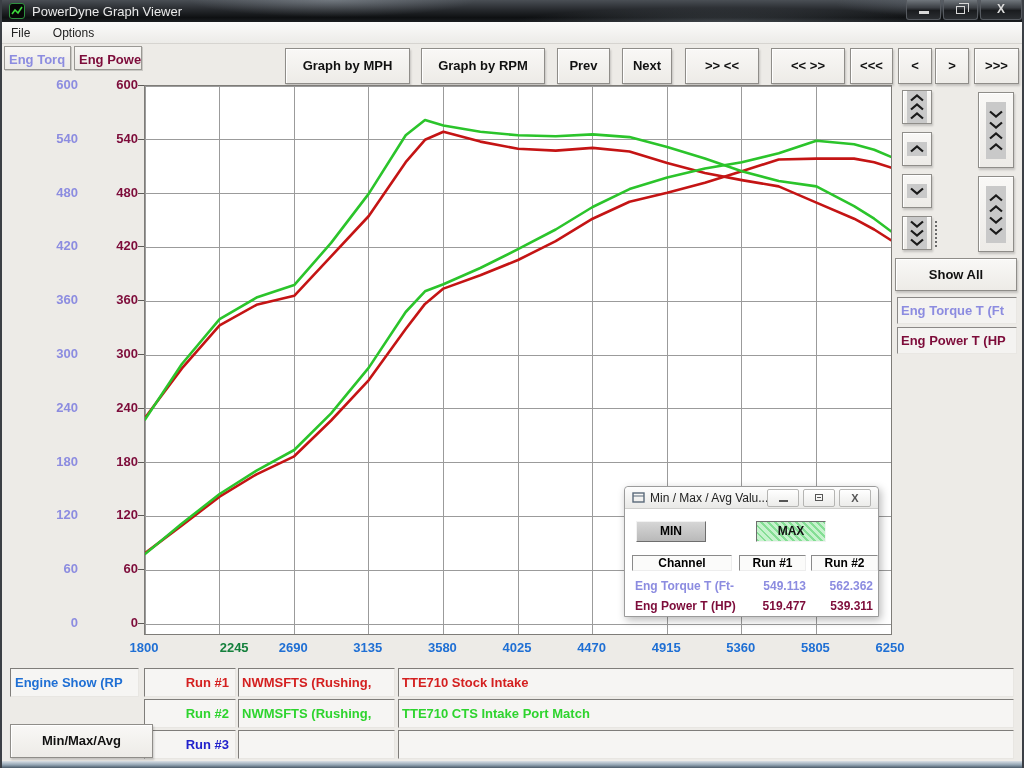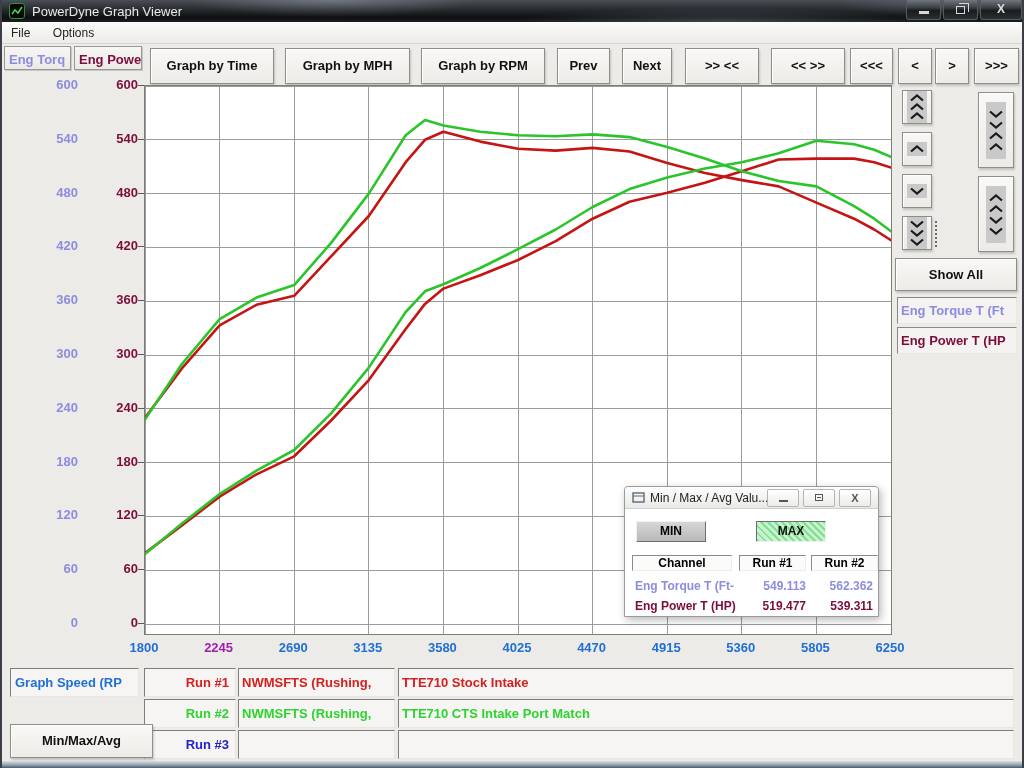--- a/index.html
+++ b/index.html
@@ -121,21 +121,20 @@
   </div>
 
   <div class="menubar">
     <span class="menu-item">File</span>
     <span class="menu-item">Options</span>
   </div>
 
   <div class="axis-btn" id="axis-torq">Eng Torq</div>
   <div class="axis-btn" id="axis-pow">Eng Powe</div>
 
-  <div class="btn tbtn tb0">Graph by Time</div>
   <div class="btn tbtn tb2">Graph by RPM</div>
   <div class="btn tbtn tb1">Graph by MPH</div>
   <div class="btn tbtn tb3">Prev</div>
   <div class="btn tbtn tb4">Next</div>
   <div class="btn tbtn tb5">&gt;&gt; &lt;&lt;</div>
   <div class="btn tbtn tb6">&lt;&lt; &gt;&gt;</div>
   <div class="btn tbtn tb7">&lt;&lt;&lt;</div>
   <div class="btn tbtn tb8">&lt;</div>
   <div class="btn tbtn tb9">&gt;</div>
   <div class="btn tbtn tb10">&gt;&gt;&gt;</div>
@@ -202,21 +201,21 @@
         <line x1="0" y1="0" x2="746" y2="0" stroke="#9b9b9b" stroke-width="1" shape-rendering="crispEdges"></line>
         <polyline points="0.0,331.8 36.9,282.4 74.6,239.4 111.5,218.8 149.2,209.8 186.1,170.4 223.8,130.0 260.7,76.2 280.0,53.8 298.4,45.7 335.3,55.6 373.0,62.8 410.7,64.6 447.6,61.9 484.5,65.5 522.2,77.1 559.9,87.0 596.8,94.1 633.7,100.4 671.4,116.6 709.1,132.7 729.2,143.5 746.0,154.2" fill="none" stroke="#c41414" stroke-width="2.6" stroke-linejoin="round" stroke-linecap="round"></polyline>
         <polyline points="0.0,467.2 36.9,439.4 74.6,410.7 111.5,388.3 149.2,370.3 186.1,334.5 223.8,294.1 260.7,243.0 280.0,217.9 298.4,202.6 335.3,189.2 373.0,174.0 410.7,155.1 447.6,132.7 484.5,115.7 522.2,106.7 559.9,96.8 596.8,85.2 633.7,73.5 671.4,72.6 709.1,72.6 729.2,76.2 746.0,81.6" fill="none" stroke="#c41414" stroke-width="2.6" stroke-linejoin="round" stroke-linecap="round"></polyline>
         <polyline points="0.0,333.6 36.9,278.0 74.6,233.1 111.5,211.6 149.2,199.1 186.1,156.9 223.8,107.6 260.7,49.3 280.0,34.1 298.4,39.5 335.3,45.7 373.0,49.3 410.7,50.2 447.6,48.4 484.5,51.1 522.2,61.0 559.9,72.6 596.8,85.2 633.7,95.0 671.4,100.4 709.1,120.2 729.2,132.7 746.0,145.3" fill="none" stroke="#2bc42b" stroke-width="2.6" stroke-linejoin="round" stroke-linecap="round"></polyline>
         <polyline points="0.0,468.1 36.9,437.6 74.6,408.0 111.5,384.7 149.2,364.0 186.1,327.3 223.8,281.6 260.7,226.0 280.0,205.3 298.4,198.2 335.3,182.0 373.0,163.2 410.7,143.5 447.6,121.0 484.5,103.1 522.2,91.5 559.9,82.5 596.8,76.2 633.7,67.3 671.4,54.7 709.1,58.3 729.2,63.7 746.0,70.8" fill="none" stroke="#2bc42b" stroke-width="2.6" stroke-linejoin="round" stroke-linecap="round"></polyline>
       </svg>
   </div>
 
   <div id="xlabels">
       <div class="xlabel" style="left: 112px; color: rgb(31, 111, 212);">1800</div>
-      <div class="xlabel" style="left: 186.6px; color: #a21caf;">2245</div>
+      <div class="xlabel" style="left: 186.6px; color: #15803d; text-align: right;">2245</div>
       <div class="xlabel" style="left: 261.2px; color: rgb(31, 111, 212);">2690</div>
       <div class="xlabel" style="left: 335.8px; color: rgb(31, 111, 212);">3135</div>
       <div class="xlabel" style="left: 410.4px; color: rgb(31, 111, 212);">3580</div>
       <div class="xlabel" style="left: 485px; color: rgb(31, 111, 212);">4025</div>
       <div class="xlabel" style="left: 559.6px; color: rgb(31, 111, 212);">4470</div>
       <div class="xlabel" style="left: 634.2px; color: rgb(31, 111, 212);">4915</div>
       <div class="xlabel" style="left: 708.8px; color: rgb(31, 111, 212);">5360</div>
       <div class="xlabel" style="left: 783.4px; color: rgb(31, 111, 212);">5805</div>
       <div class="xlabel" style="left: 858px; color: rgb(31, 111, 212);">6250</div>
     </div>
@@ -323,21 +322,21 @@
     <div class="mm-head" style="left:114px;width:67px;">Run #1</div>
     <div class="mm-head" style="left:186px;width:67px;">Run #2</div>
     <div class="mm-label" style="top: 92px; color: rgb(140, 140, 224);">Eng Torque T (Ft-</div>
     <div class="mm-val" style="left: 114px; width: 67px; top: 92px; color: rgb(140, 140, 224);">549.113</div>
     <div class="mm-val" style="left: 186px; width: 62px; top: 92px; color: rgb(140, 140, 224);">562.362</div>
     <div class="mm-label" style="top: 112px; color: rgb(125, 12, 58);">Eng Power T (HP)</div>
     <div class="mm-val" style="left: 114px; width: 67px; top: 112px; color: rgb(125, 12, 58);">519.477</div>
     <div class="mm-val" style="left: 186px; width: 62px; top: 112px; color: rgb(125, 12, 58);">539.311</div>
   </div>
 
-  <div class="rbox" id="xchan-box">Graph Speed (RP</div>
+  <div class="rbox" id="xchan-box">Engine Show (RP</div>
   <div class="rbox run-col row-y0" style="color: rgb(212, 32, 32);">Run #1</div>
   <div class="rbox f1-col row-y0" style="color: rgb(212, 32, 32);">NWMSFTS (Rushing,</div>
   <div class="rbox f2-col row-y0" style="color: rgb(212, 32, 32);">TTE710 Stock Intake</div>
   <div class="rbox run-col row-y1" style="color: rgb(46, 212, 46);">Run #2</div>
   <div class="rbox f1-col row-y1" style="color: rgb(46, 212, 46);">NWMSFTS (Rushing,</div>
   <div class="rbox f2-col row-y1" style="color: rgb(46, 212, 46);">TTE710 CTS Intake Port Match</div>
   <div class="rbox run-col row-y2" style="color: rgb(34, 34, 204);">Run #3</div>
   <div class="rbox f1-col row-y2"></div>
   <div class="rbox f2-col row-y2"></div>
   <div class="btn" id="minmaxavg-btn">Min/Max/Avg</div>

